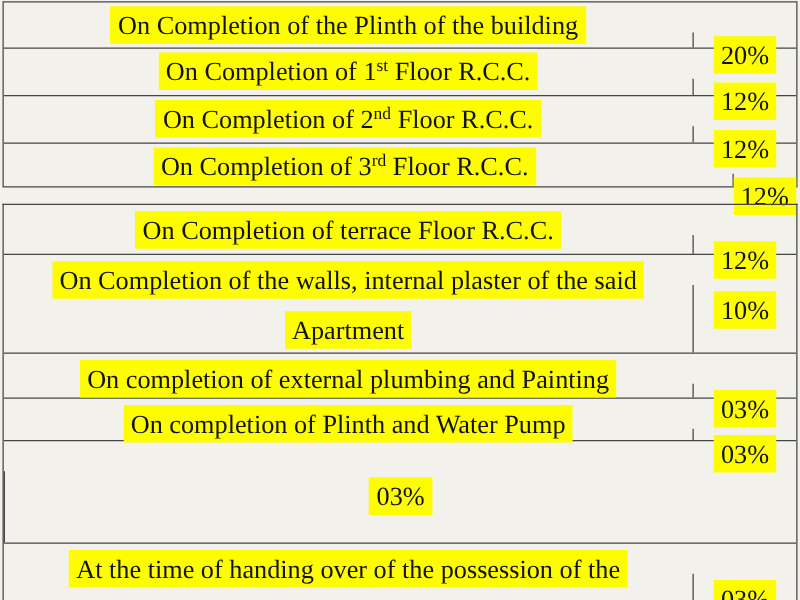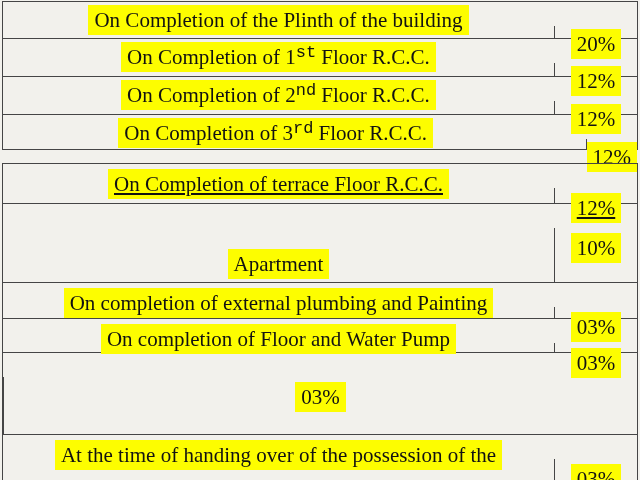--- a/index.html
+++ b/index.html
@@ -40,35 +40,34 @@
     border-left: 1px solid var(--bd);
     text-align: center;
     align-self: stretch;
     margin-top: 24px;
   }
   .tbl-upper .desc, .tbl-upper .pct { line-height: 36px; }
   .tbl-lower .desc, .tbl-lower .pct { line-height: 40px; }
   .r-h36 { height: 36px; }
   .r-h38 { height: 38px; }
   .r-h35 { height: 35px; gap: 37px; }
-  .r-h39 { height: 39px; text-decoration: underline; }
+  .r-h39 { height: 39px; }
   .r-h79 { height: 79px; }
   .r-h34 { height: 34px; }
   .r-h82 { height: 82px; }
   .r-h50 { height: 50px; }
   .hl {
     background: var(--hl);
     padding: 3px 6px;
     white-space: nowrap;
   }
   sup {
-    font-size: 17px;
+    font-size: 14px;
     line-height: 0;
     vertical-align: 7px;
-    font-family: Liberation Mono, monospace;
   }
 </style>
 </head>
 <body>
 
 <div class="page">
 
   <div class="tbl tbl-upper">
 
     <div class="row r-h36">
@@ -115,40 +114,40 @@
       <div class="desc">
         <span class="hl">On Completion of terrace Floor R.C.C.</span>
       </div>
       <div class="pct">
         <span class="hl">12%</span>
       </div>
     </div>
 
     <div class="row r-h79">
       <div class="desc">
-        <br>
+        <span class="hl">On Completion of the walls, internal plaster of the said</span><br>
         <span class="hl">Apartment</span>
       </div>
       <div class="pct">
         <span class="hl">10%</span>
       </div>
     </div>
 
     <div class="row r-h36">
       <div class="desc">
         <span class="hl">On completion of external plumbing and Painting</span>
       </div>
       <div class="pct">
         <span class="hl">03%</span>
       </div>
     </div>
 
     <div class="row r-h34">
       <div class="desc">
-        <span class="hl">On completion of Floor and Water Pump</span>
+        <span class="hl">On completion of Plinth and Water Pump</span>
       </div>
       <div class="pct">
         <span class="hl">03%</span>
       </div>
     </div>
 
     <div class="row r-h82">
       <div class="pct">
         <span class="hl">03%</span>
       </div>

